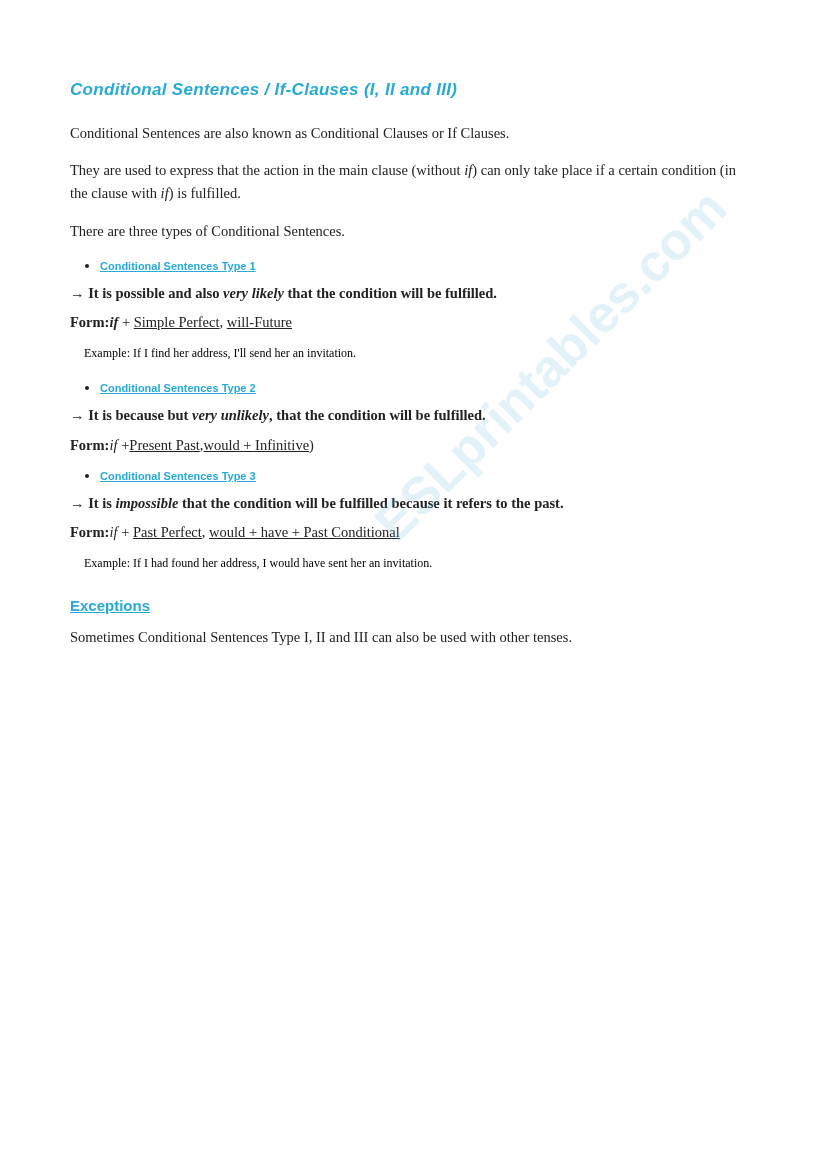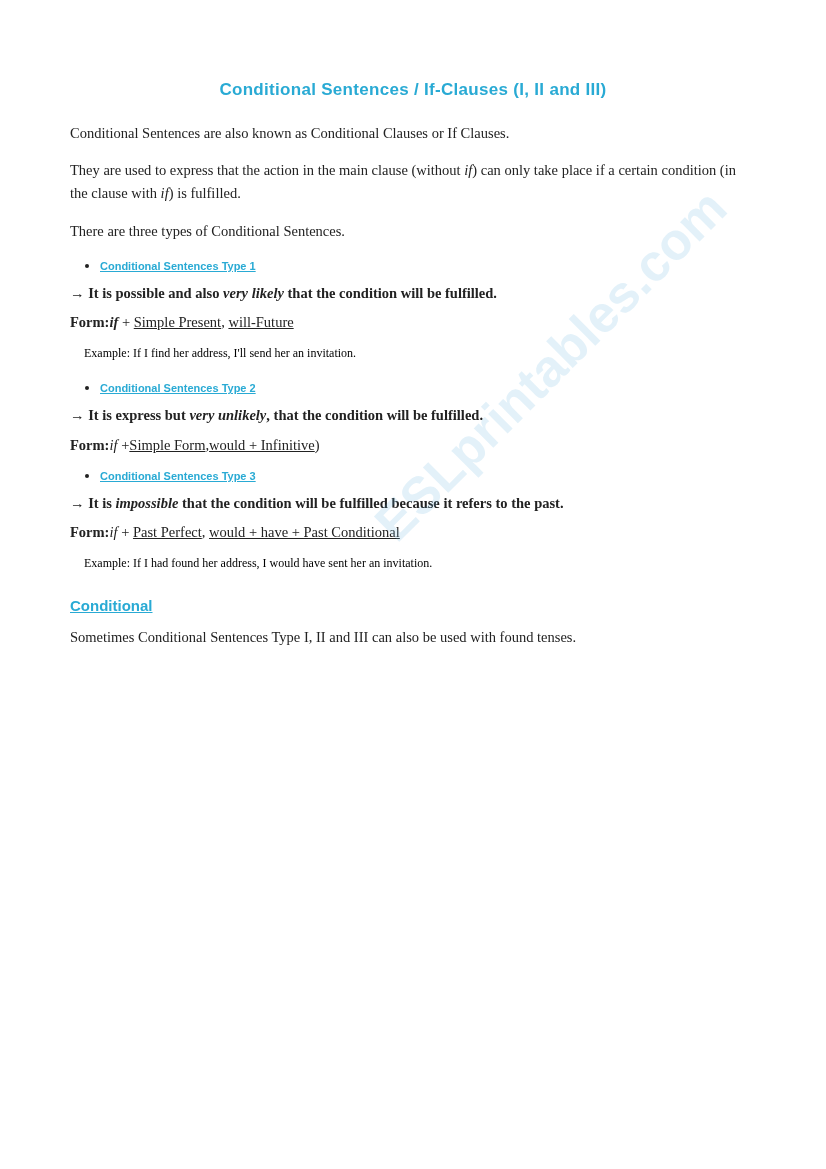--- a/index.html
+++ b/index.html
@@ -34,27 +34,27 @@
       z-index: 0;
       user-select: none;
     }
 
     .content {
       position: relative;
       z-index: 1;
     }
 
     h1.main-title {
-      text-align: center;
       color: #29aad4;
       font-size: 17px;
       font-weight: bold;
       font-family: Arial, sans-serif;
       margin-bottom: 22px;
       letter-spacing: 0.3px;
+      font-style: italic;
     }
 
     p.intro {
       margin-bottom: 14px;
       line-height: 1.6;
       font-size: 14.5px;
     }
 
     p.intro em {
       font-style: italic;
@@ -166,53 +166,53 @@
     <li>
       <a class="bullet-link">Conditional Sentences Type 1</a>
     </li>
   </ul>
 
   <p class="arrow-line">
     <span>→ </span><strong><span>It is possible and also </span><em>very likely</em><span> that the condition will be fulfilled.</span></strong>
   </p>
 
   <p class="form-line">
-    <strong>Form:</strong><span class="if-part"><em>if</em></span><span> + </span><a class="form-link">Simple Present</a><span>, </span><a class="form-link">will-Future</a>
+    <strong>Form:</strong><span class="if-part"><em>if</em></span><span> + </span><a class="form-link">Simple Perfect</a><span>, </span><a class="form-link">will-Future</a>
   </p>
 
   <p class="example-line">Example: If I find her address, I'll send her an invitation.</p>
 
   <ul class="bullet-list">
     <li>
       <a class="bullet-link">Conditional Sentences Type 2</a>
     </li>
   </ul>
 
   <p class="arrow-line">
-    <span>→ </span><strong><span>It is express but </span><em>very unlikely</em><span>, that the condition will be fulfilled.</span></strong>
+    <span>→ </span><strong><span>It is because but </span><em>very unlikely</em><span>, that the condition will be fulfilled.</span></strong>
   </p>
 
   <p class="form-line">
-    <strong>Form:</strong><em>if</em><span> +</span><a class="form-link">Simple Form</a><span>,</span><a class="form-link">would + Infinitive</a><span>)</span>
+    <strong>Form:</strong><em>if</em><span> +</span><a class="form-link">Present Past</a><span>,</span><a class="form-link">would + Infinitive</a><span>)</span>
   </p>
 
 
   <ul class="bullet-list">
     <li>
       <a class="bullet-link">Conditional Sentences Type 3</a>
     </li>
   </ul>
 
   <p class="arrow-line">
     <span>→ </span><strong><span>It is </span><em><strong>impossible</strong></em><span> that the condition will be fulfilled because it refers to the past.</span></strong>
   </p>
 
   <p class="form-line">
     <strong>Form:</strong><em>if</em><span> + </span><a class="form-link">Past Perfect</a><span>,  </span><a class="form-link">would + have + Past Conditional</a>
   </p>
 
   <p class="example-line">Example: If I had found her address, I would have sent her an invitation.</p>
 
-  <div class="exceptions-title">Conditional</div>
-
-  <p class="exceptions-text">Sometimes Conditional Sentences Type I, II and III can also be used with found tenses.</p>
+  <div class="exceptions-title">Exceptions</div>
+
+  <p class="exceptions-text">Sometimes Conditional Sentences Type I, II and III can also be used with other tenses.</p>
 
 </div>
 
 </body></html>

